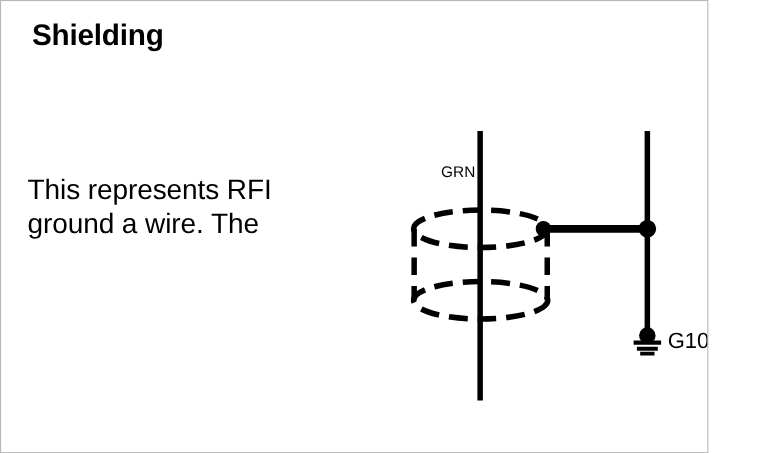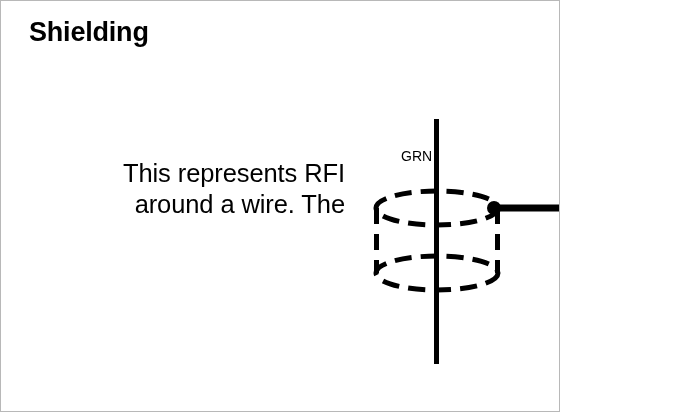--- a/index.html
+++ b/index.html
@@ -2,21 +2,21 @@
 <html><head>
 <meta charset="utf-8">
 <style>
   html, body {
     margin: 0;
     padding: 0;
     background: #ffffff;
   }
   #page {
     position: relative;
-    width: 560px;
+    width: 644px;
     height: 412px;
     background: #ffffff;
     border: 1px solid #b8b8b8;
     box-sizing: border-box;
     overflow: hidden;
     font-family: "Liberation Sans", sans-serif;
     color: #000000;
   }
   #title {
     position: absolute;
@@ -34,21 +34,20 @@
     top: 157px;
     width: 320px;
     font-size: 25.5px;
     font-weight: normal;
     line-height: 31px;
     letter-spacing: -0.1px;
   }
   #body-text .tline {
     display: block;
     white-space: nowrap;
-    text-align: right;
   }
   #diagram {
     position: absolute;
     left: 0;
     top: 0;
     width: 688px;
     height: 412px;
   }
   .lbl {
     position: absolute;
@@ -69,21 +68,21 @@
 </style>
 </head>
 <body>
 
 <div id="page">
 
   <div id="title">Shielding</div>
 
   <div id="body-text">
     <span class="tline">This represents RFI</span>
-    <span class="tline">around a wire. The</span>
+    <span class="tline">ground a wire. The</span>
   </div>
 
   <svg id="diagram" viewBox="0 0 688 412">
 
     <line x1="435.5" y1="118" x2="435.5" y2="363" stroke="#000000" stroke-width="5"></line>
 
     <ellipse cx="436" cy="207" rx="61" ry="17" fill="none" stroke="#000000" stroke-width="5" stroke-dasharray="17 9"></ellipse>
 
     <ellipse cx="436" cy="272" rx="61" ry="17" fill="none" stroke="#000000" stroke-width="5" stroke-dasharray="17 9"></ellipse>
 

